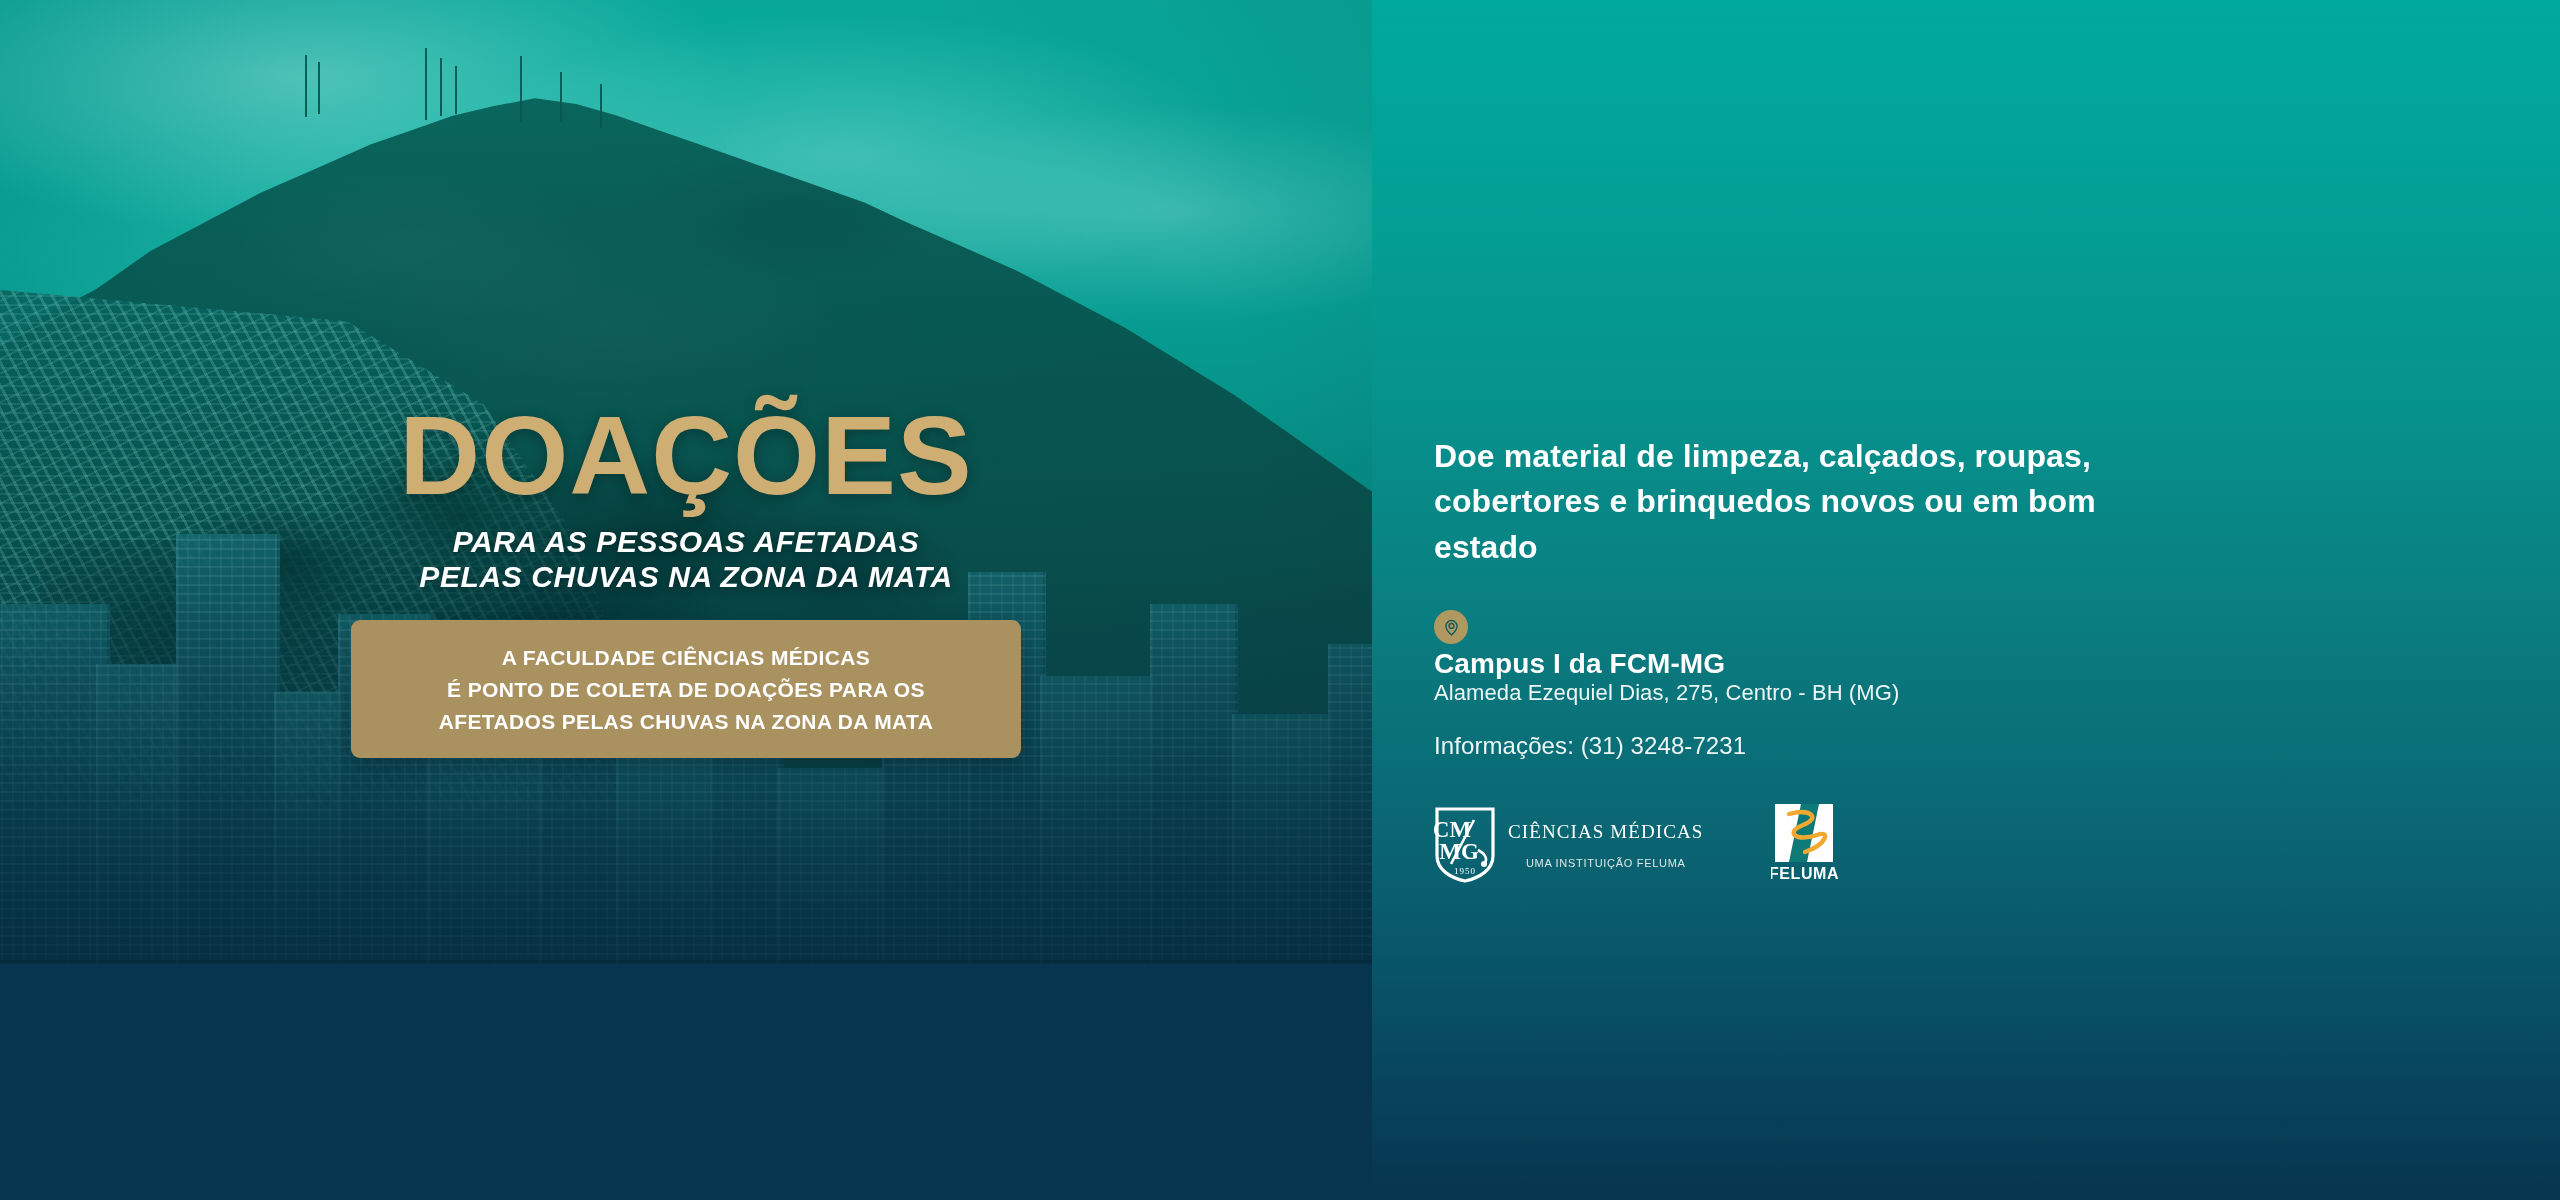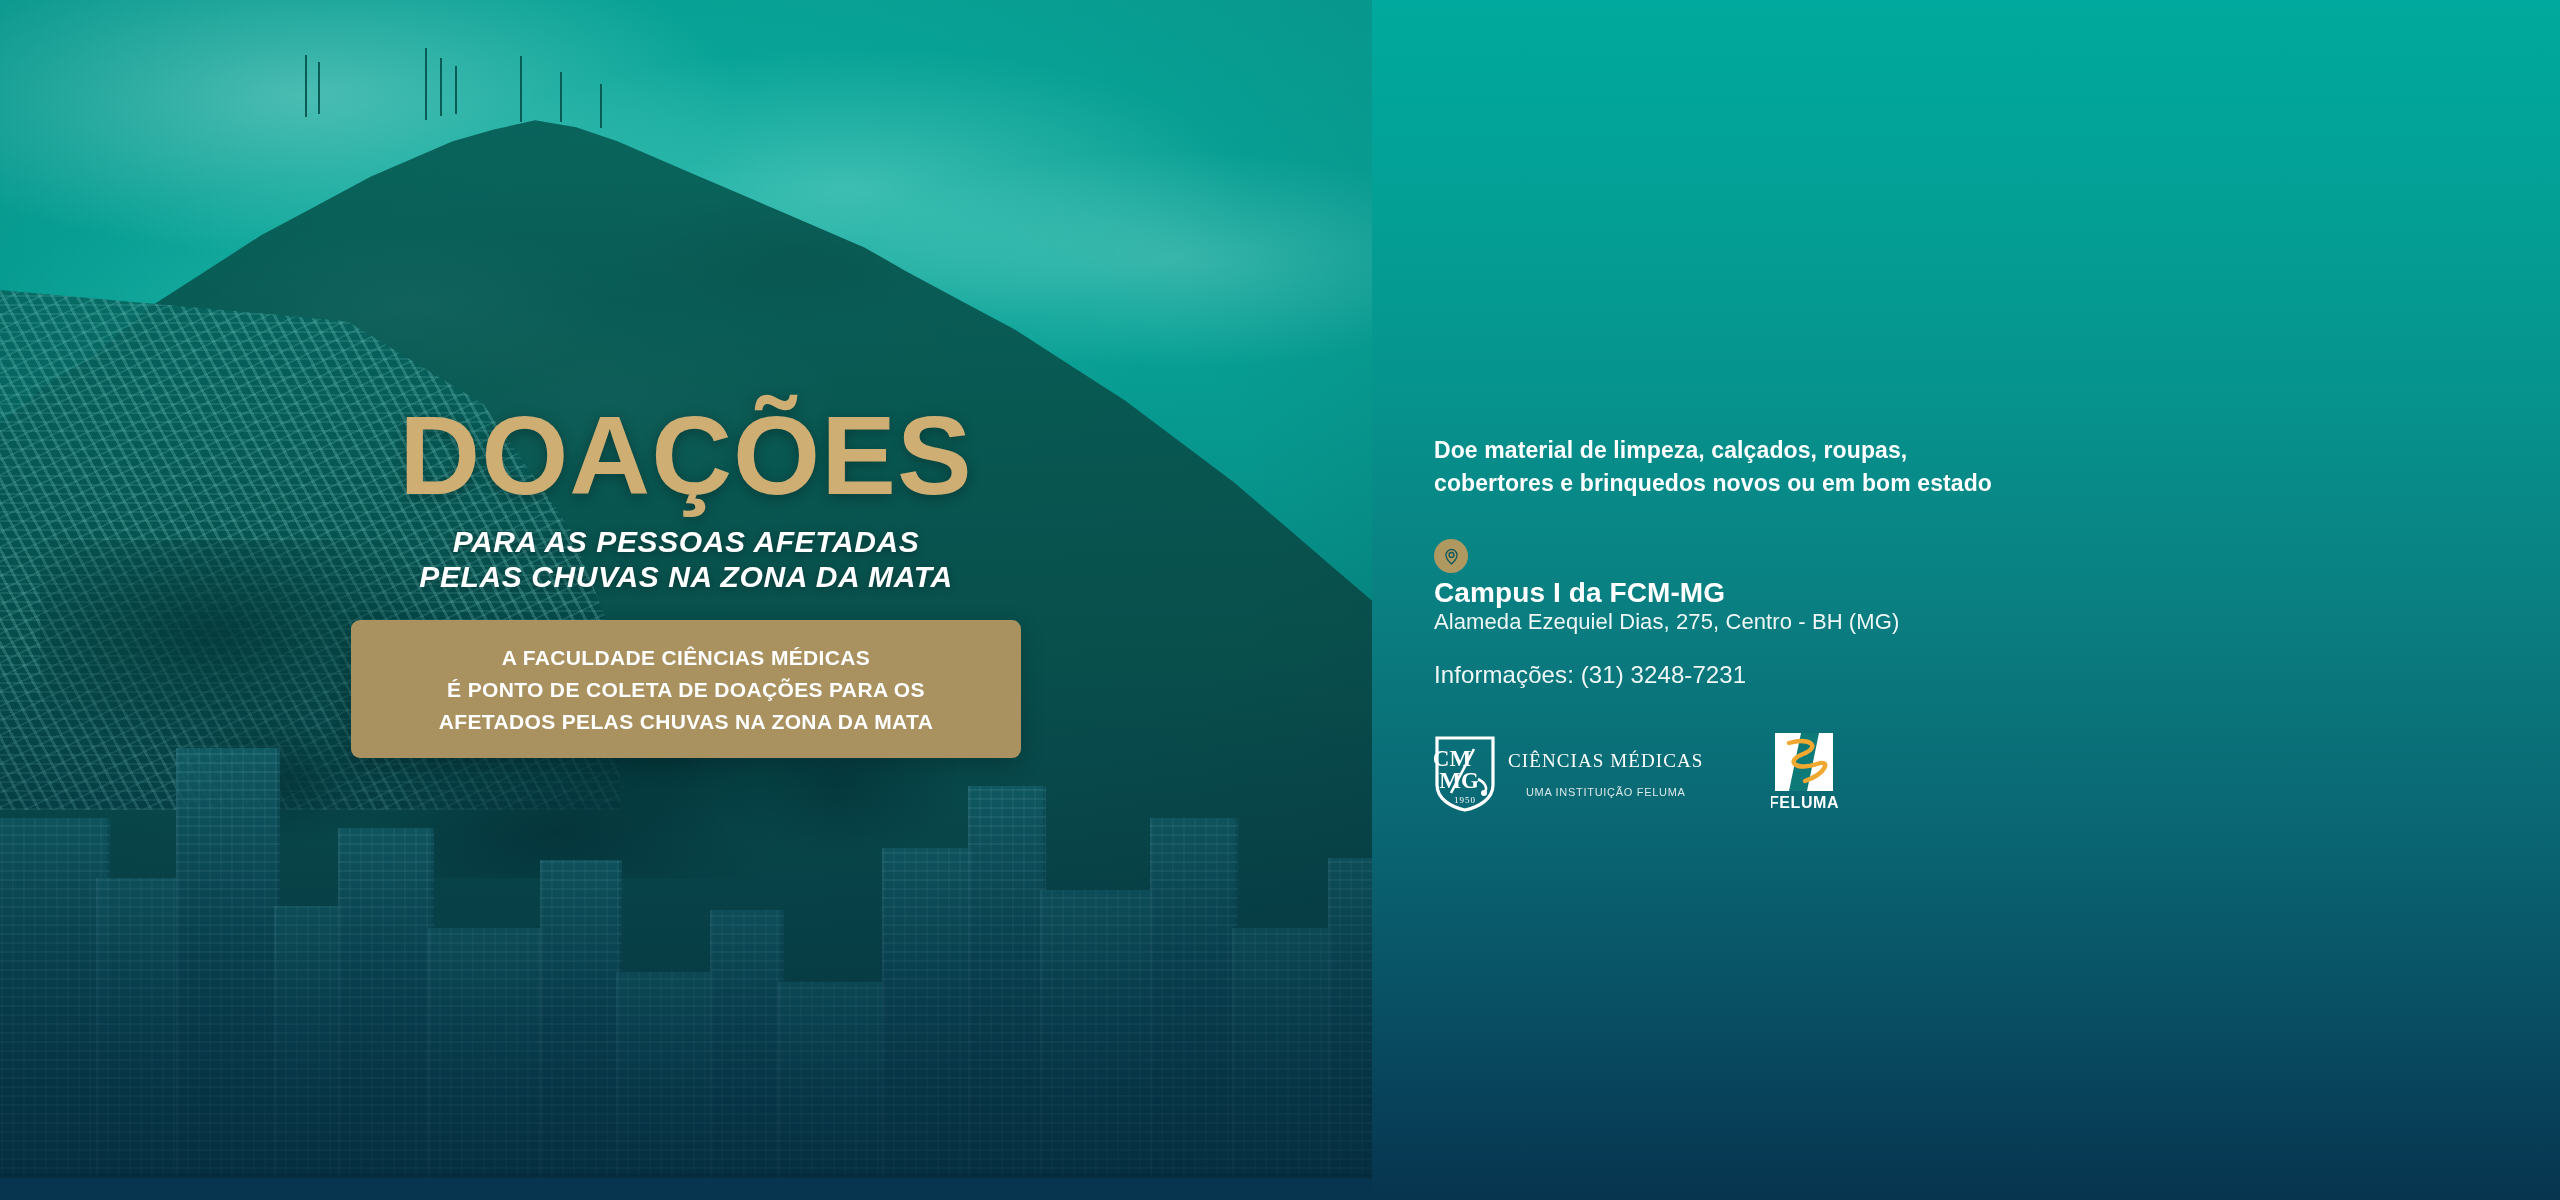--- a/index.html
+++ b/index.html
@@ -18,21 +18,21 @@
     width: 2560px;
     height: 1200px;
     overflow: hidden;
     display: flex;
   }
 
   
   .photo-panel {
     position: relative;
     width: 1372px;
-    height: 1178px;
+    height: 964px;
     flex: 0 0 1372px;
     overflow: hidden;
     background: #0b5c59;
   }
 
   
   .ph-layer { position: absolute; inset: 0; }
 
   
   .ph-sky {
@@ -209,21 +209,21 @@
     overflow: hidden;
   }
   .info-inner {
     position: absolute;
     left: 62px;
     top: 434px;
     width: 760px;
   }
   .lead {
     margin: 0;
-    font-size: 23px;
+    font-size: 32px;
     line-height: 1.42;
     font-weight: 700;
     color: #ffffff;
     letter-spacing: .1px;
   }
   .pin {
     margin-top: 40px;
     width: 34px;
     height: 34px;
     border-radius: 50%;

